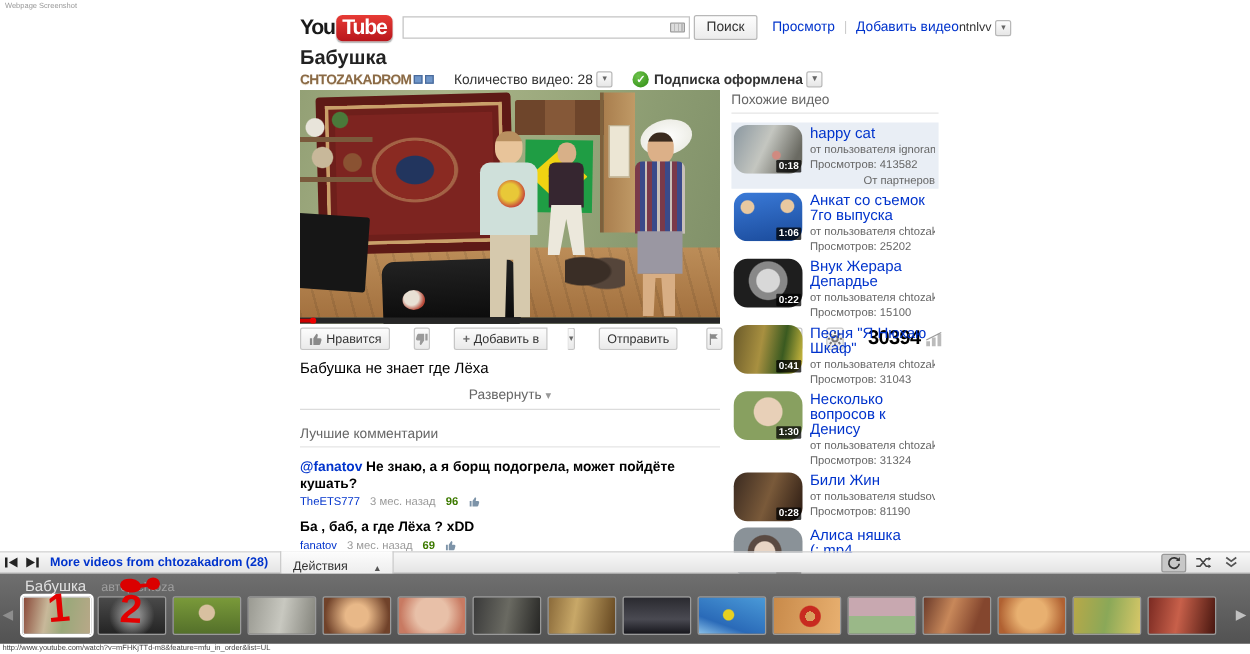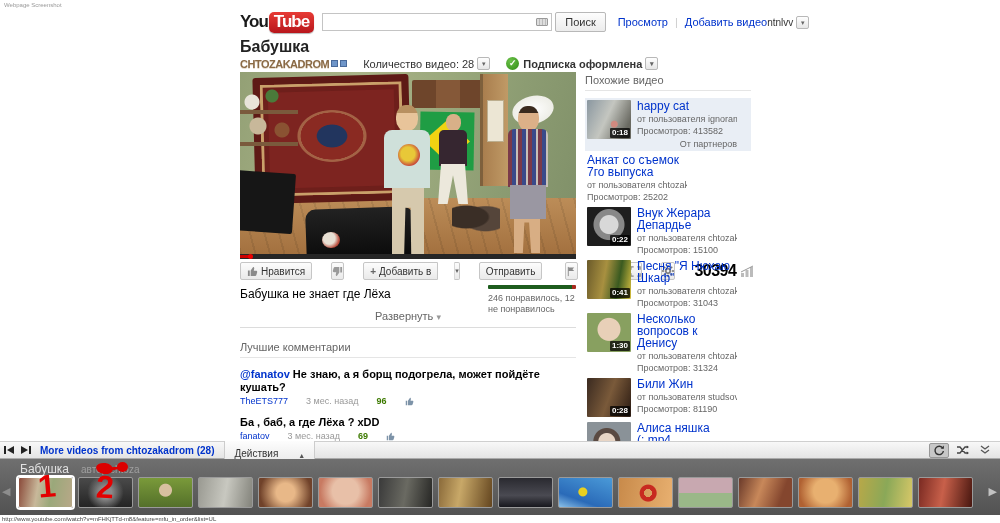--- a/index.html
+++ b/index.html
@@ -83,33 +83,33 @@
 .expand-row{margin-top:9px;text-align:center;color:#666;font-size:11px;border-bottom:1px solid #dcdcdc;padding-bottom:5px;cursor:pointer}
 .expand-row .chev{color:#999;font-size:9px}
 
 
 .comments{margin-top:13px}
 .c-header{color:#666;font-size:11px;border-bottom:1px solid #e5e5e5;padding-bottom:4px}
 .comment{margin-top:10px}
 .c-text{font-weight:bold;font-size:11px;color:#000;line-height:13px}
 .c-text .mention{color:#0033cc;margin-right:3px}
 .c-text .mention:empty{display:none;margin:0}
-.c-meta{font-size:9px;color:#999;margin-top:2px;display:flex;align-items:center;gap:18px}
+.c-meta{font-size:9px;color:#999;margin-top:2px;display:flex;align-items:center;gap:8px}
 .c-votes{color:#3d7a00;font-weight:bold}
 .all-row{display:flex;justify-content:space-between;margin-top:17px;border-bottom:1px solid #e5e5e5;padding-bottom:5px}
 .all-label{color:#666}
 .reply-box{margin-top:7px;width:244px;height:25px;border:1px solid #c8c8c8;font-size:10px;color:#333;padding:3px;resize:none;font-family:inherit}
 .reply-box::placeholder{color:#bbb}
 
 
 .sidebar{position:absolute;left:585px;top:74px;width:166px;height:386px;overflow:hidden}
 .sb-header{color:#666;font-size:11px;border-bottom:1px solid #e5e5e5;padding-bottom:4px;margin-bottom:7px}
 .rel-item{display:flex;gap:6px;padding:2px;margin-bottom:1px;cursor:pointer}
 .rel-item.hl{background:#e9eef5}
-.rel-thumb{width:44px;height:39px;flex:none;position:relative;border-radius:1px}
+.rel-thumb{width:55px;height:39px;flex:none;position:relative;border-radius:11px}
 .dur{position:absolute;right:1px;bottom:1px;background:rgba(0,0,0,.75);color:#fff;font-size:8px;line-height:10px;padding:0 2px;border-radius:1px;font-weight:bold}
 .dur:empty{display:none}
 .rel-info{width:100px}
 .rel-title{color:#0033cc;font-size:12px;line-height:12px;display:block}
 .rel-user,.rel-views{color:#666;font-size:9px;line-height:10px;margin-top:2px;white-space:nowrap;overflow:hidden}
 .rel-partner{color:#666;font-size:9px;text-align:right;margin-top:3px}
 .t1{background:radial-gradient(circle at 62% 62%,#d08a80 0 3px,transparent 4px),linear-gradient(115deg,#8a97a0,#c4c6c0 45%,#6a6a62 85%)}
 .t2{background:radial-gradient(circle at 20% 30%,#e8c8a0 0 5px,transparent 6px),radial-gradient(circle at 78% 28%,#e8c8a0 0 5px,transparent 6px),linear-gradient(170deg,#3a7ad8,#1a4a9a)}
 .t3{background:radial-gradient(circle at 50% 45%,#d8d8d8 0 9px,#888 10px 15px,#1e1e1e 16px)}
 .t4{background:linear-gradient(100deg,#6a5a2a,#a89040 40%,#3a5a20 70%,#d8c040)}
@@ -290,27 +290,20 @@
       <svg width="15" height="13" viewBox="0 0 15 13">
           <rect x="1" y="8" width="3" height="4" fill="#bbb"></rect>
           <rect x="5.5" y="5" width="3" height="7" fill="#bbb"></rect>
           <rect x="10" y="2" width="3" height="10" fill="#bbb"></rect>
           <path d="M1 7L13 1" stroke="#999"></path>
         </svg>
     </span>
   </div>
 
 
-  <div class="likes-block">
-    <div class="likebar">
-      <span class="g" style="flex:246"></span>
-      <span class="r" style="flex:12"></span>
-    </div>
-    <div class="likes-text">246 понравилось, 12 не понравилось</div>
-  </div>
 
   <div class="video-title">Бабушка не знает где Лёха</div>
 
   <div class="expand-row">
     <span>Развернуть</span>
     <span class="chev">▾</span>
   </div>
 
   <div class="comments">
     <div class="c-header">Лучшие комментарии</div>
@@ -360,20 +353,23 @@
       </div>
     <div class="rel-info">
       <a class="rel-title">happy cat</a>
       <div class="rel-user">от пользователя ignoramusky</div>
       <div class="rel-views">Просмотров: 413582</div>
       <div class="rel-partner">От партнеров</div>
     </div>
   </div>
 
   <div class="rel-item">
+    <div class="rel-thumb t2">
+        <span class="dur">1:06</span>
+      </div>
     <div class="rel-info">
       <a class="rel-title">Анкат со съемок 7го выпуска</a>
       <div class="rel-user">от пользователя chtozakadrom</div>
       <div class="rel-views">Просмотров: 25202</div>
     </div>
   </div>
 
   <div class="rel-item">
     <div class="rel-thumb t3">
         <span class="dur">0:22</span>

